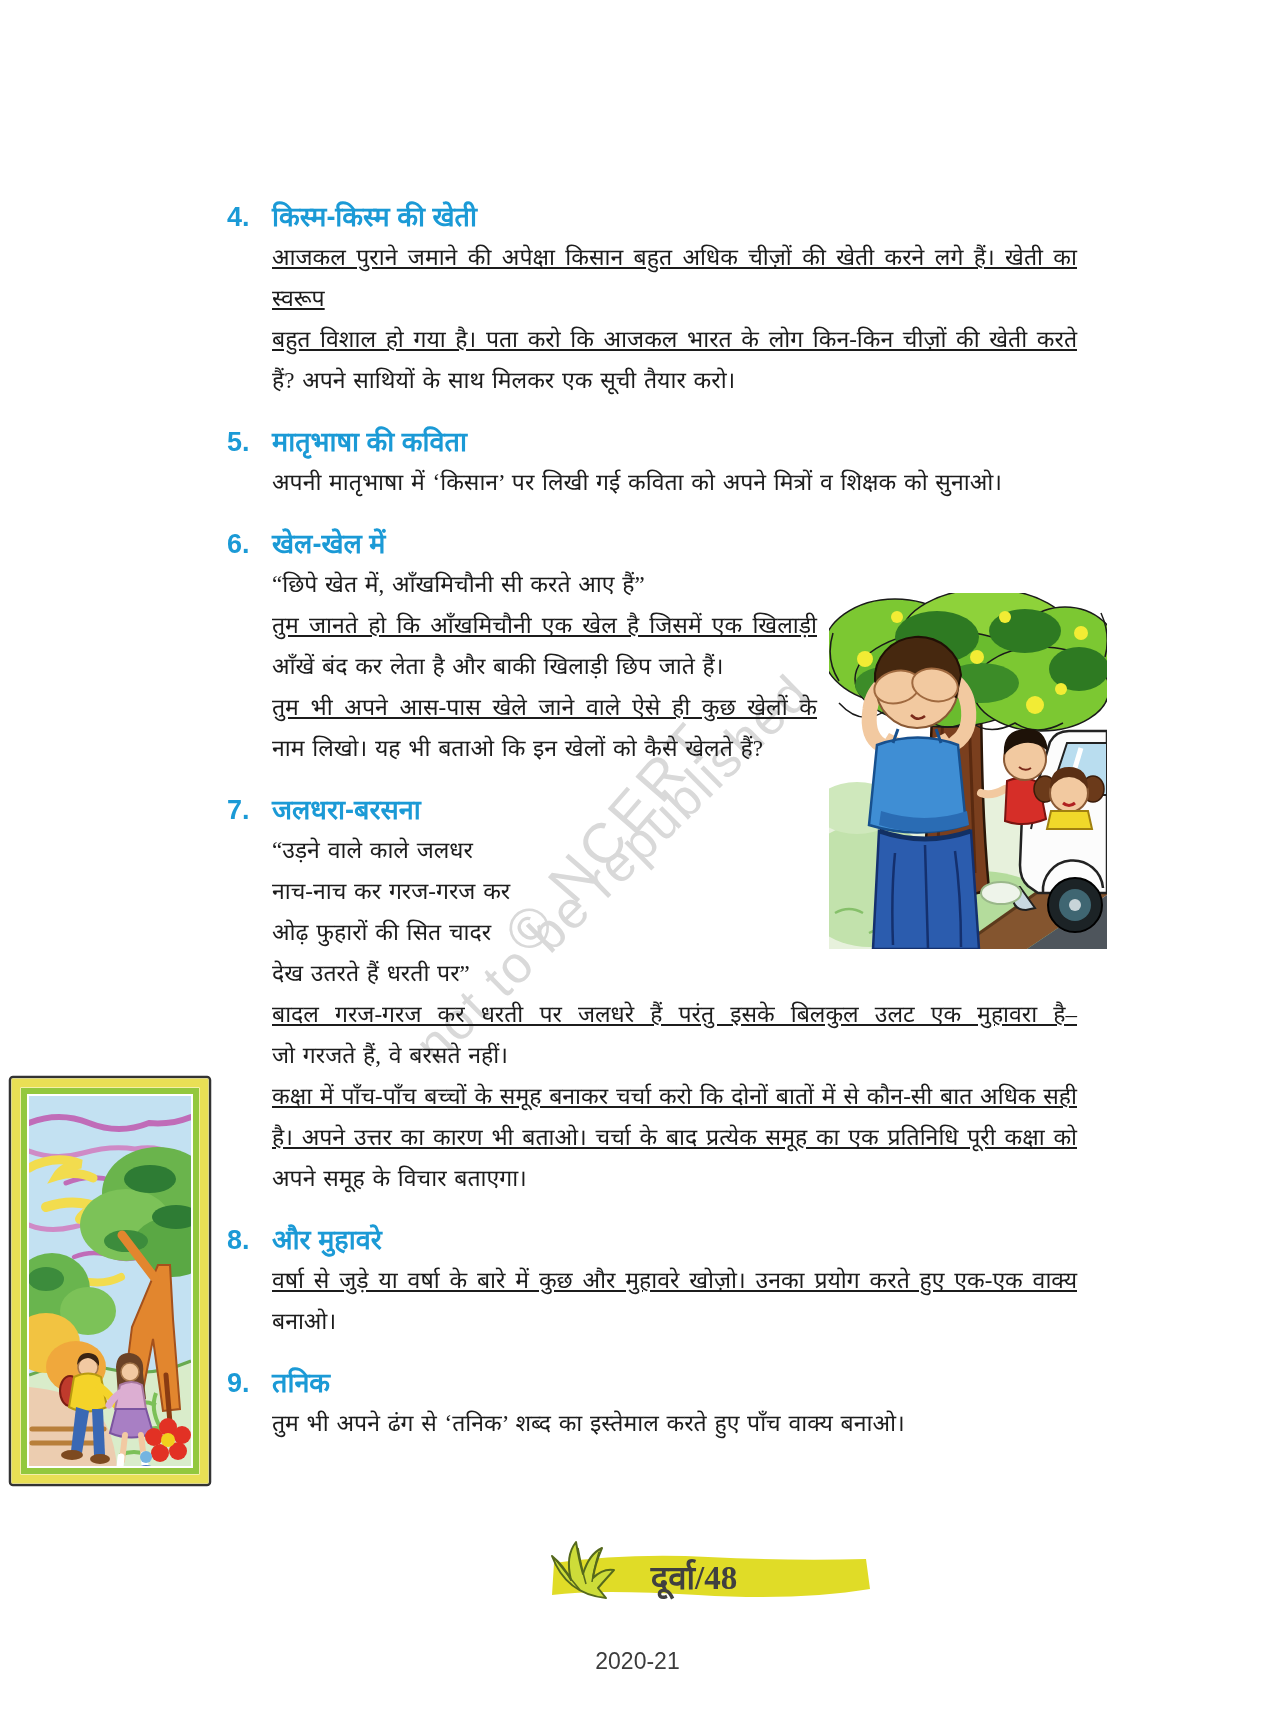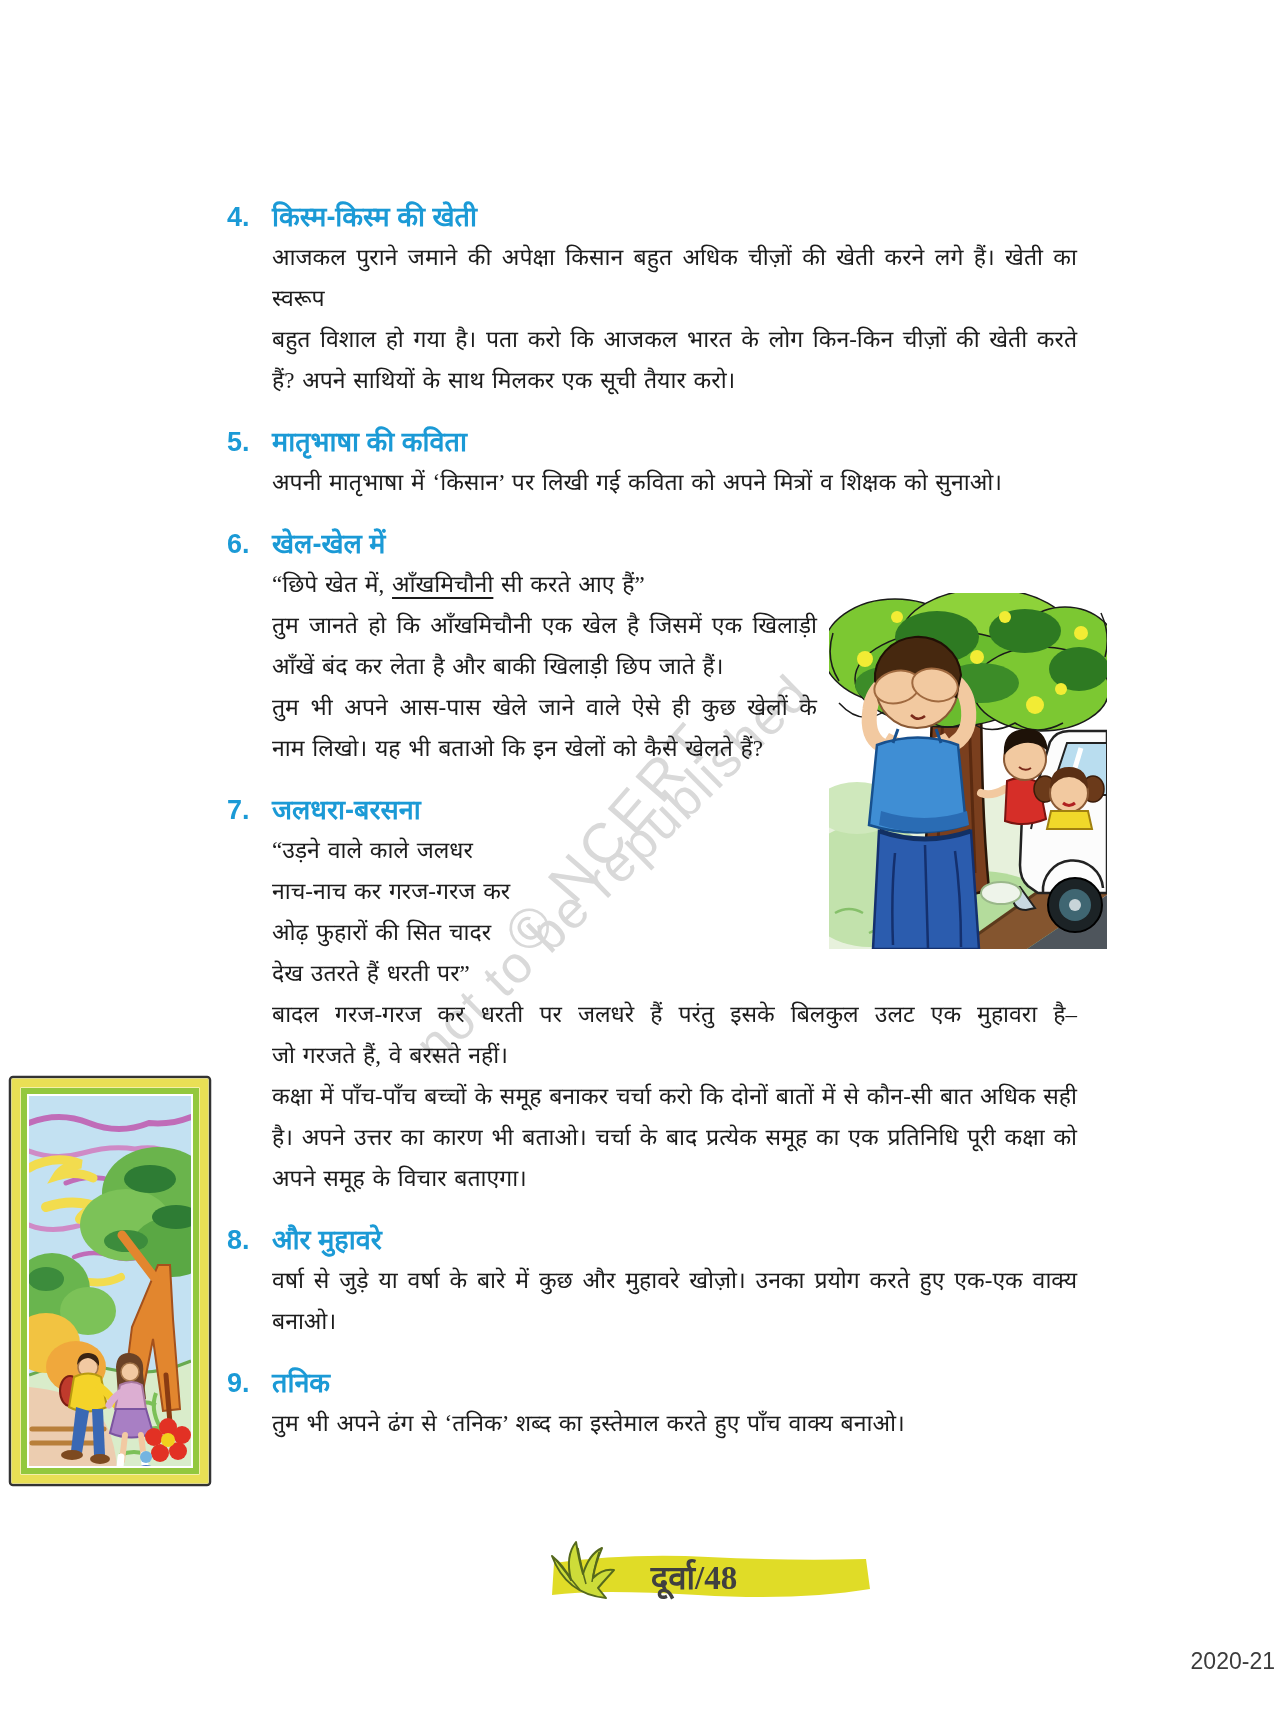--- a/index.html
+++ b/index.html
@@ -19,43 +19,43 @@
        transform:rotate(-49deg);transform-origin:0 100%;}
   .wm2{left:445px;top:1015px;font-size:52px;letter-spacing:2px;
        transform:rotate(-44.5deg);transform-origin:0 100%;}
   
   .content{position:absolute;inset:0;z-index:2;padding:176px 198px 0 227px;box-sizing:border-box;}
   .sec-head{display:flex;margin-top:21px;color:#1b9ad6;font-weight:bold;
     font-size:27px;line-height:40px;
     font-family:"Liberation Sans","DejaVu Sans",sans-serif;}
   .sec-num{width:45px;flex:0 0 45px;}
   .line{margin-left:45px;font-size:23px;line-height:41px;word-spacing:2px;}
-  .j{text-align:justify;text-align-last:justify;}
+  .j{text-align:justify;text-align-last:justify;text-decoration:underline;}
   .clear-r{clear:right;}
-  .u{text-decoration:underline;text-underline-offset:5px;text-decoration-thickness:2px;}
+  .u{text-underline-offset:5px;text-decoration-thickness:2px;}
   
   .pic-hideseek{
     float:right;width:278px;height:356px;
     margin:29px -30px 8px 12px;
   }
   .pic-hideseek svg{display:block;width:278px;height:356px;}
   
   .pic-walk{position:absolute;left:8px;top:1075px;width:204px;height:412px;z-index:2;}
   .pic-walk svg{display:block;width:204px;height:412px;}
   
   .banner{position:absolute;left:548px;top:1551px;width:322px;height:50px;z-index:2;}
   .banner svg{position:absolute;left:0;top:0;}
   .banner .badge{
     position:absolute;inset:0;display:flex;align-items:center;justify-content:center;
     padding-right:30px;font-size:33px;font-weight:bold;color:#404040;
     font-family:"Liberation Serif","DejaVu Serif",serif;
   }
   .sprig{position:absolute;left:536px;top:1538px;width:80px;height:66px;z-index:3;}
   .year{
-    position:absolute;left:0;top:1648px;width:100%;text-align:right;z-index:2;
+    position:absolute;left:0;top:1648px;width:100%;text-align:center;z-index:2;
     font-family:"Liberation Sans","DejaVu Sans",sans-serif;font-size:23px;color:#3c3c3c;
   }
 </style>
 </head>
 <body>
 
 <div class="page">
 
   <div class="wm wm1">© NCERT</div>
   <div class="wm wm2">not to be republished</div>

